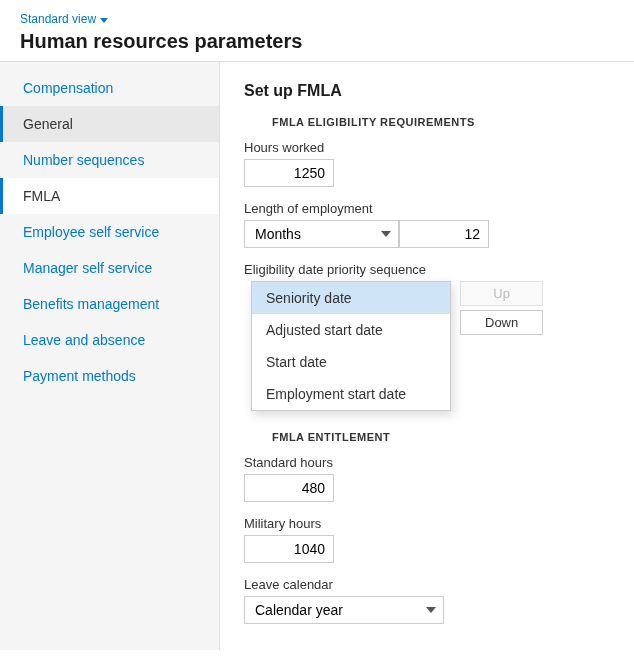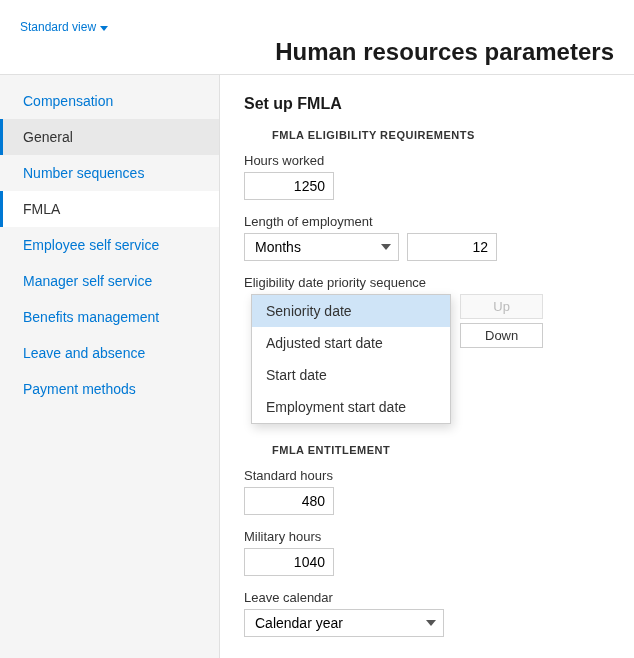--- a/index.html
+++ b/index.html
@@ -6,43 +6,42 @@
     body {
       font-family: 'Segoe UI', Arial, sans-serif;
       font-size: 14px;
       background: #fff;
       color: #333;
       width: 634px;
       height: 658px;
       overflow: hidden;
     }
     .page-header {
-      padding: 20px 20px 8px 20px;
+      padding: 12px 20px 8px 20px;
       border-bottom: 1px solid #e0e0e0;
-      text-align: right;
     }
     .standard-view {
       font-size: 12px;
       color: #0078d4;
       display: flex;
       align-items: center;
       gap: 4px;
       margin-bottom: 4px;
       cursor: pointer;
     }
     .chevron-down {
       width: 0; height: 0;
       border-left: 4px solid transparent;
       border-right: 4px solid transparent;
       border-top: 5px solid #0078d4;
       display: inline-block;
       margin-top: 2px;
     }
     .page-title {
-      font-size: 24px;
+      font-size: 20px;
       font-weight: 600;
       color: #1a1a1a;
     }
     .content-area {
       display: flex;
       height: calc(658px - 70px);
     }
     
     .sidebar {
       width: 220px;
@@ -107,21 +106,20 @@
       width: 100%;
       background: #fff;
     }
     .input-small {
       width: 90px;
       text-align: right;
     }
     .row-fields {
       display: flex;
       align-items: center;
-      gap: 8px;
     }
     .select-wrapper {
       position: relative;
       display: inline-block;
     }
     .select-field {
       border: 1px solid #ccc;
       padding: 5px 30px 5px 10px;
       font-size: 14px;
       background: #fff;

